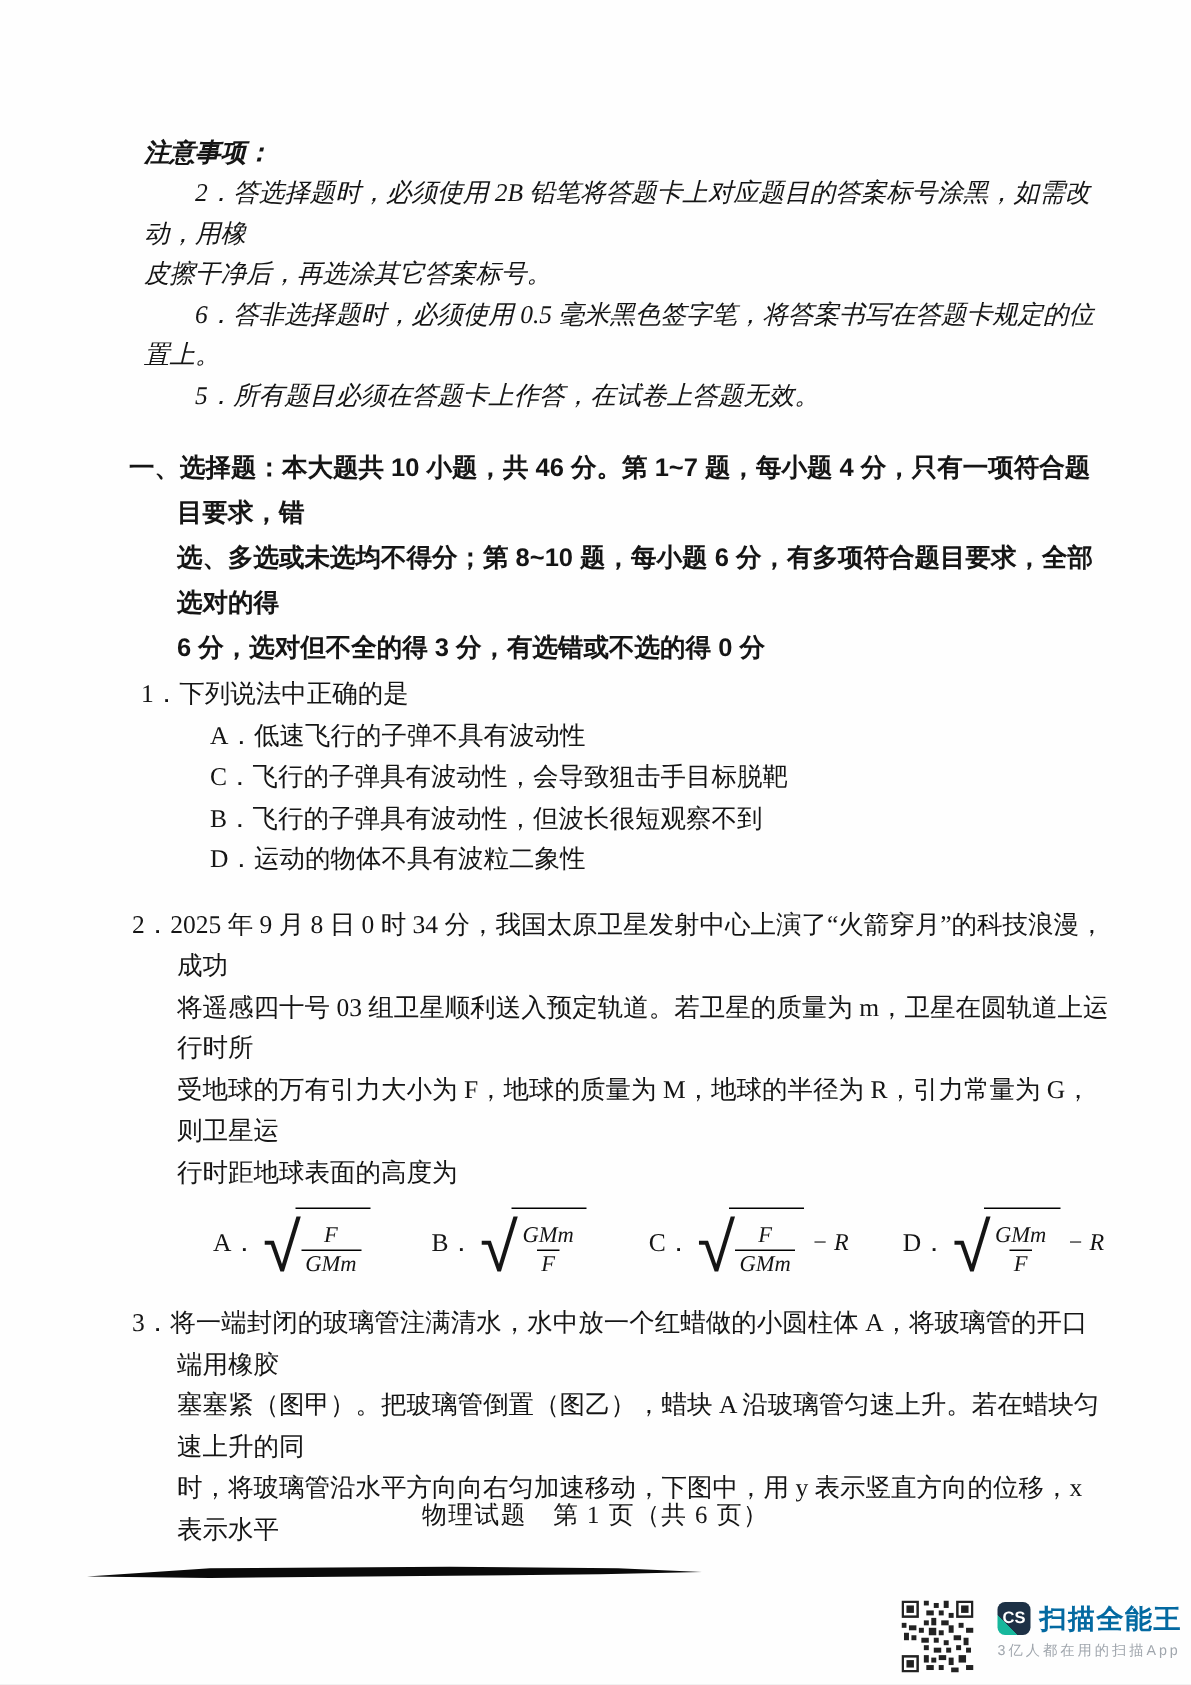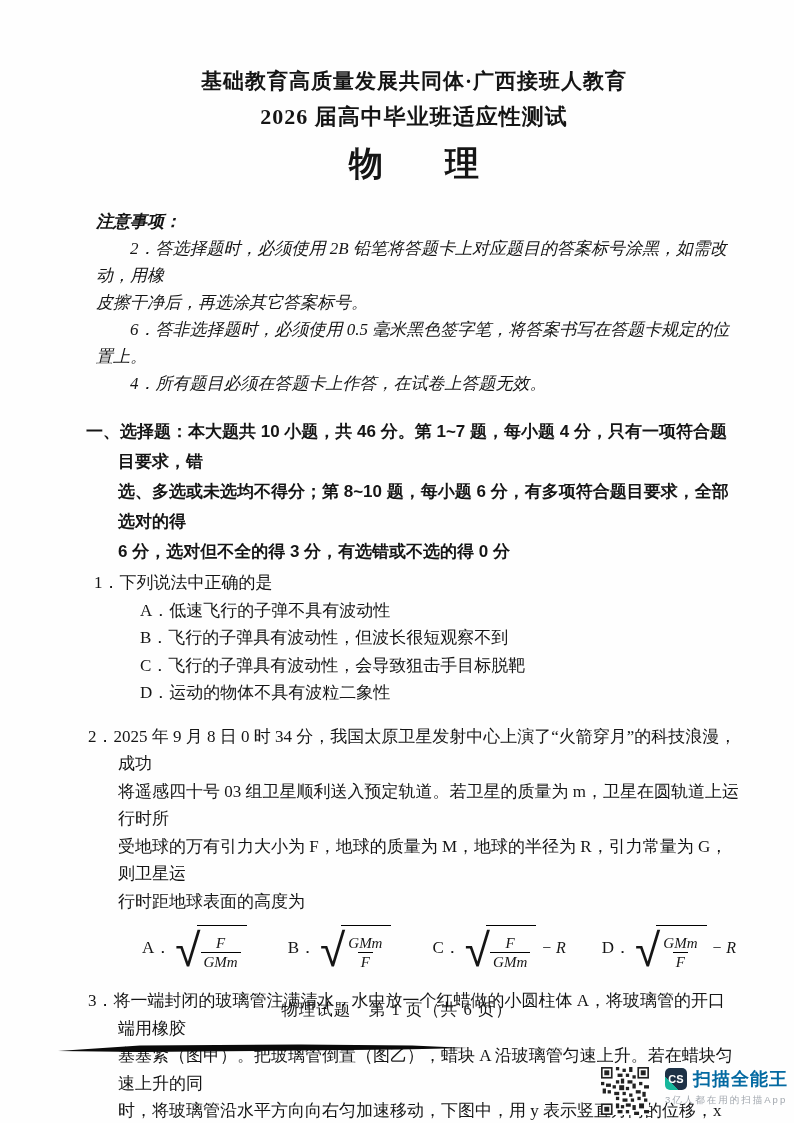--- a/index.html
+++ b/index.html
@@ -61,45 +61,40 @@
   .wm-name{font-family:"Liberation Sans","DejaVu Sans",sans-serif;font-weight:bold;
            font-size:18px;color:#0369a1;letter-spacing:1px;}
   .wm-tag{font-family:"Liberation Sans",sans-serif;font-size:9.5px;color:#a0a6ad;
           letter-spacing:2px;}
 </style>
 </head>
 <body>
 
 <div class="page">
 
-  <div class="titleblock">
-    <div class="title1">基础教育高质量发展共同体·广西接班人教育</div>
-    <div class="title2">2026 届高中毕业班适应性测试</div>
-    <div class="subject">物　理</div>
-  </div>
 
   <div class="notice">
     <div class="nhead">注意事项：</div>
     <div class="nline">2．答选择题时，必须使用 2B 铅笔将答题卡上对应题目的答案标号涂黑，如需改动，用橡</div>
     <div class="nline cont">皮擦干净后，再选涂其它答案标号。</div>
     <div class="nline">6．答非选择题时，必须使用 0.5 毫米黑色签字笔，将答案书写在答题卡规定的位置上。</div>
-    <div class="nline">4．所有题目必须在答题卡上作答，在试卷上答题无效。</div>
+    <div class="nline">5．所有题目必须在答题卡上作答，在试卷上答题无效。</div>
   </div>
 
   <div class="sec">
     <div class="s1">一、选择题：本大题共 10 小题，共 46 分。第 1~7 题，每小题 4 分，只有一项符合题目要求，错</div>
     <div>选、多选或未选均不得分；第 8~10 题，每小题 6 分，有多项符合题目要求，全部选对的得</div>
     <div>6 分，选对但不全的得 3 分，有选错或不选的得 0 分</div>
   </div>
 
   <div class="q" style="margin-top:2px">
     <div class="first">1．下列说法中正确的是</div>
     <div class="opt">A．低速飞行的子弹不具有波动性</div>
+    <div class="opt">C．飞行的子弹具有波动性，会导致狙击手目标脱靶</div>
     <div class="opt">B．飞行的子弹具有波动性，但波长很短观察不到</div>
-    <div class="opt">C．飞行的子弹具有波动性，会导致狙击手目标脱靶</div>
     <div class="opt">D．运动的物体不具有波粒二象性</div>
   </div>
 
   <div class="q" style="margin-top:3px">
     <div class="firsthang">2．2025 年 9 月 8 日 0 时 34 分，我国太原卫星发射中心上演了“火箭穿月”的科技浪漫，成功</div>
     <div>将遥感四十号 03 组卫星顺利送入预定轨道。若卫星的质量为 m，卫星在圆轨道上运行时所</div>
     <div>受地球的万有引力大小为 F，地球的质量为 M，地球的半径为 R，引力常量为 G，则卫星运</div>
     <div>行时距地球表面的高度为</div>
 
     <div class="fopts">

